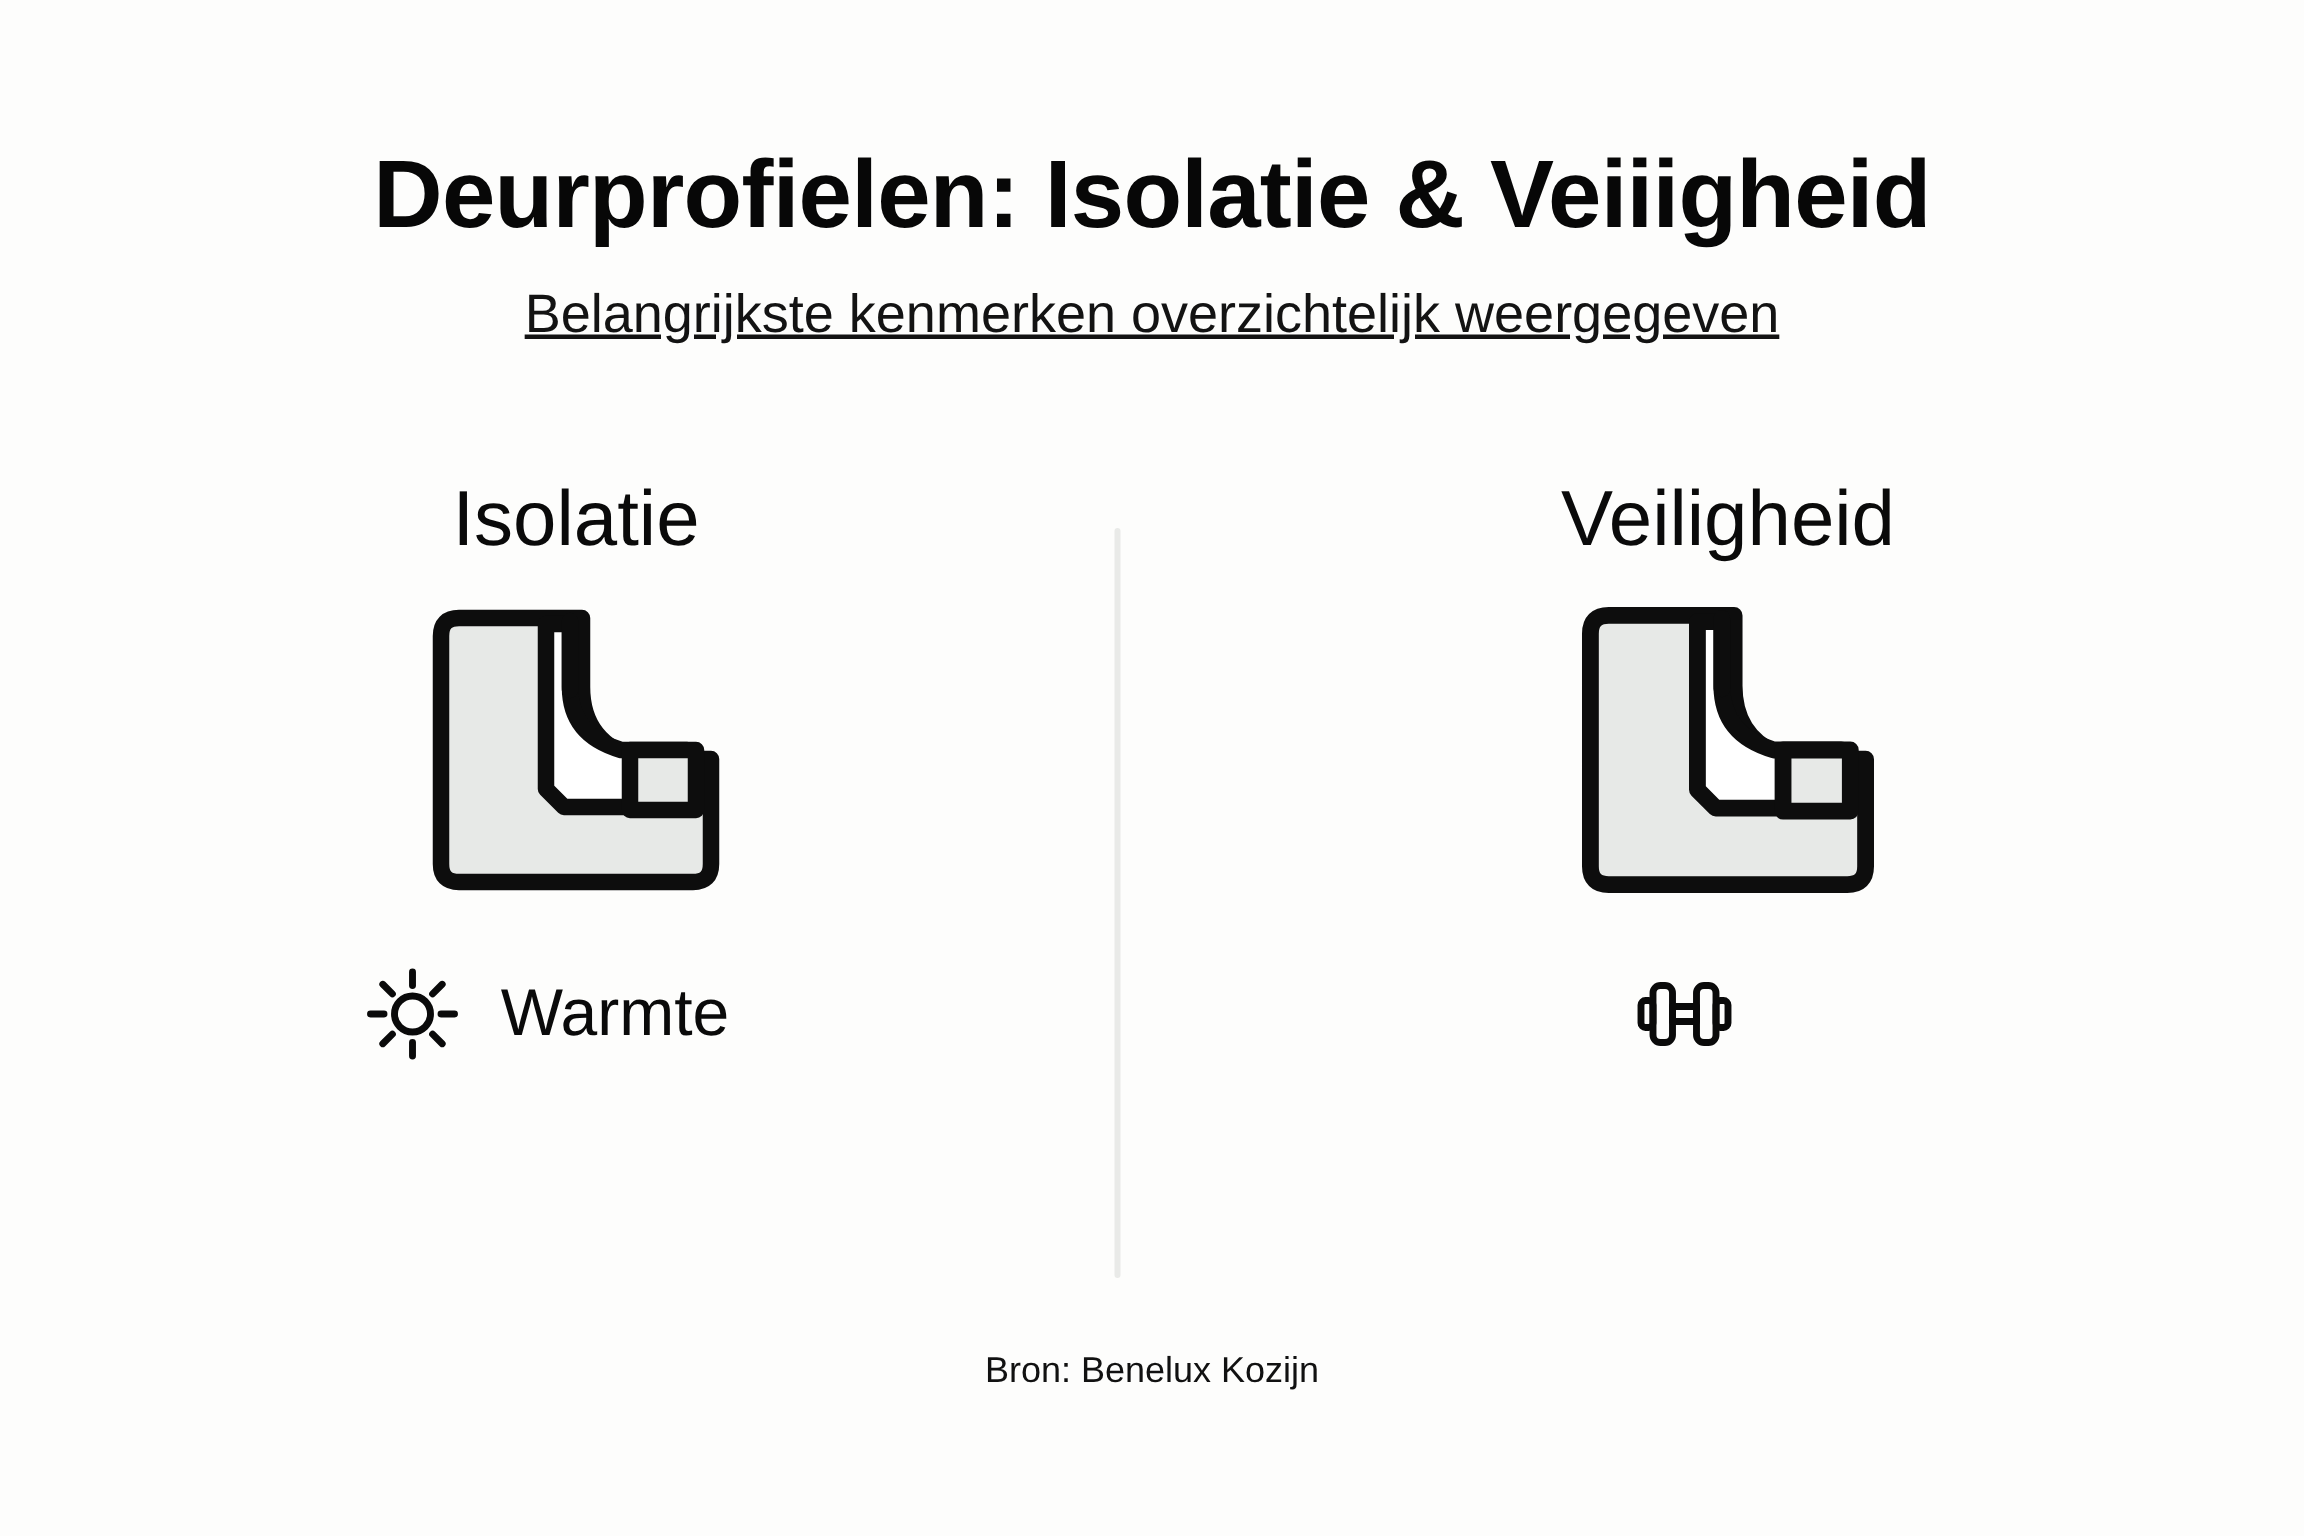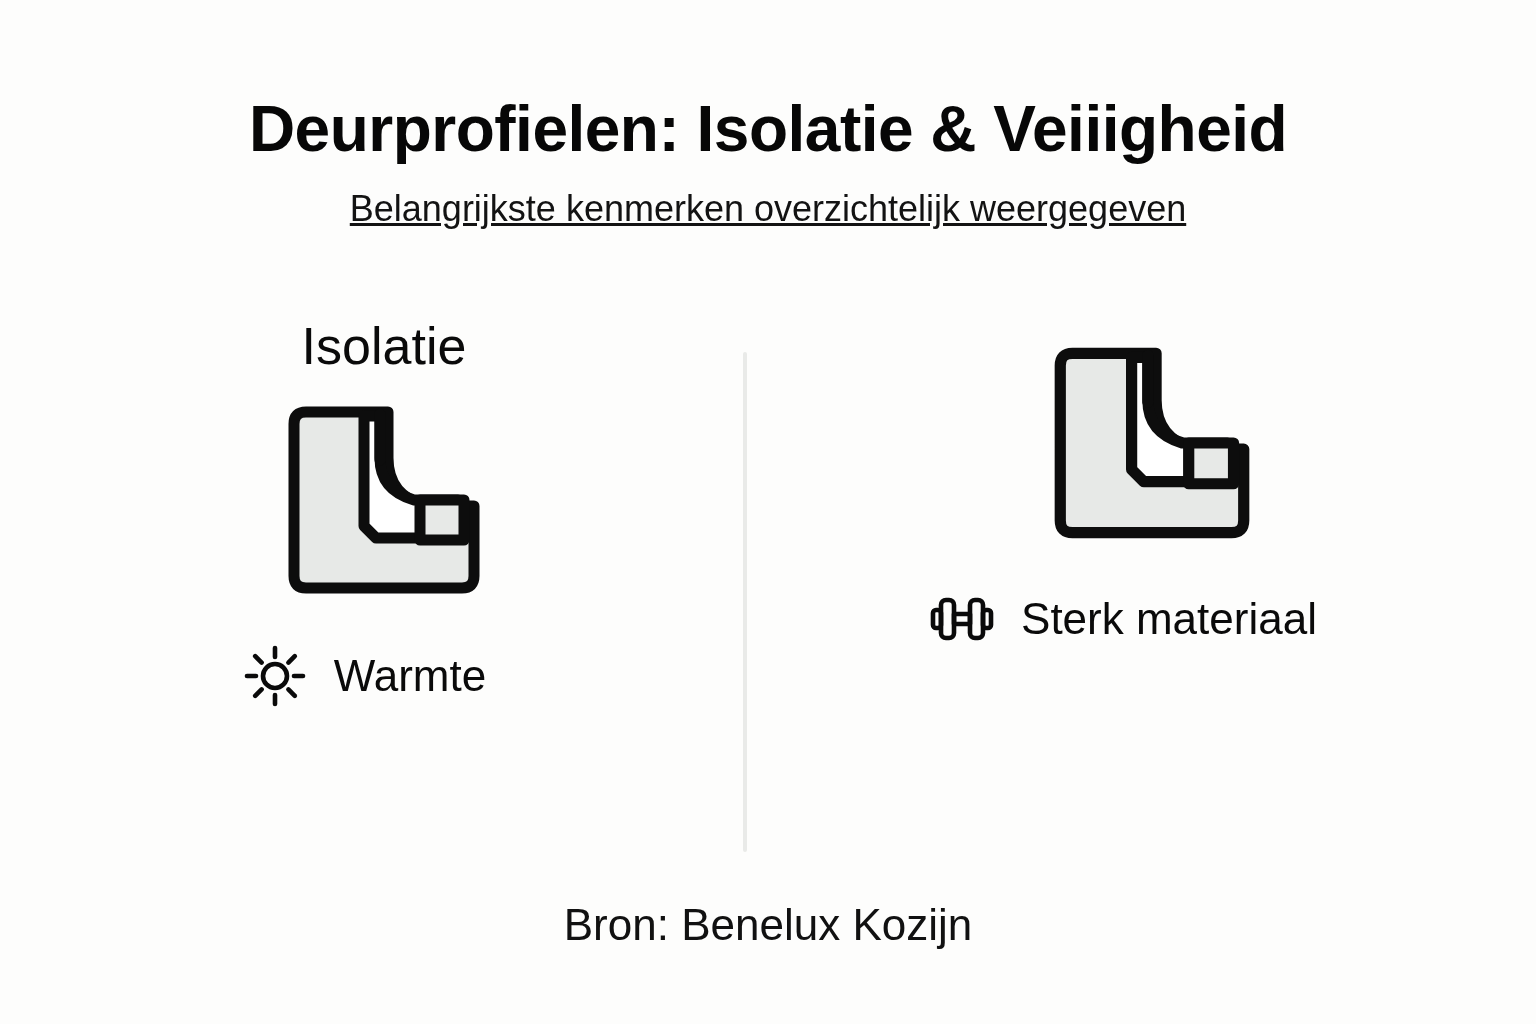--- a/index.html
+++ b/index.html
@@ -130,21 +130,21 @@
 
   
   .footer {
     position: absolute;
     left: 0;
     top: 900px;
     width: 1536px;
     text-align: center;
   }
   .source {
-    font-size: 44px;
+    font-size: 24px;
     font-weight: 400;
     margin: 0;
     color: #111111;
   }
 </style>
 </head>
 <body>
 
 <div class="poster">
 
@@ -216,20 +216,21 @@
           </span>
           <span class="feature-label">Warmte</span>
         </div>
 
 
       </div>
     </div>
 
     <div class="column col-right">
 
+      <h2 class="col-heading">Veiligheid</h2>
 
       <div class="profile-wrap">
         <svg class="profile-svg-right" viewBox="0 0 208 200">
           <path d="M 26 12
                    L 108 12
                    L 108 58
                    Q 108 96 146 106
                    L 194 106
                    L 194 176
                    Q 194 188 182 188
@@ -256,21 +257,20 @@
         <div class="feature-row">
           <span class="feature-icon">
             <svg width="64" height="64" viewBox="0 0 64 64" fill="none" stroke="#0a0a0a" stroke-width="4.6" stroke-linejoin="round" stroke-linecap="round">
               <rect x="3" y="23" width="8" height="18" rx="3"></rect>
               <rect x="11" y="13" width="13" height="38" rx="5"></rect>
               <rect x="40" y="13" width="13" height="38" rx="5"></rect>
               <rect x="53" y="23" width="8" height="18" rx="3"></rect>
               <rect x="24" y="27" width="16" height="10"></rect>
             </svg>
           </span>
-          <span class="feature-label">Sterk materiaal</span>
         </div>
 
       </div>
     </div>
 
   </div>
 
   <div class="footer">
     <p class="source">Bron: Benelux Kozijn</p>
   </div>

